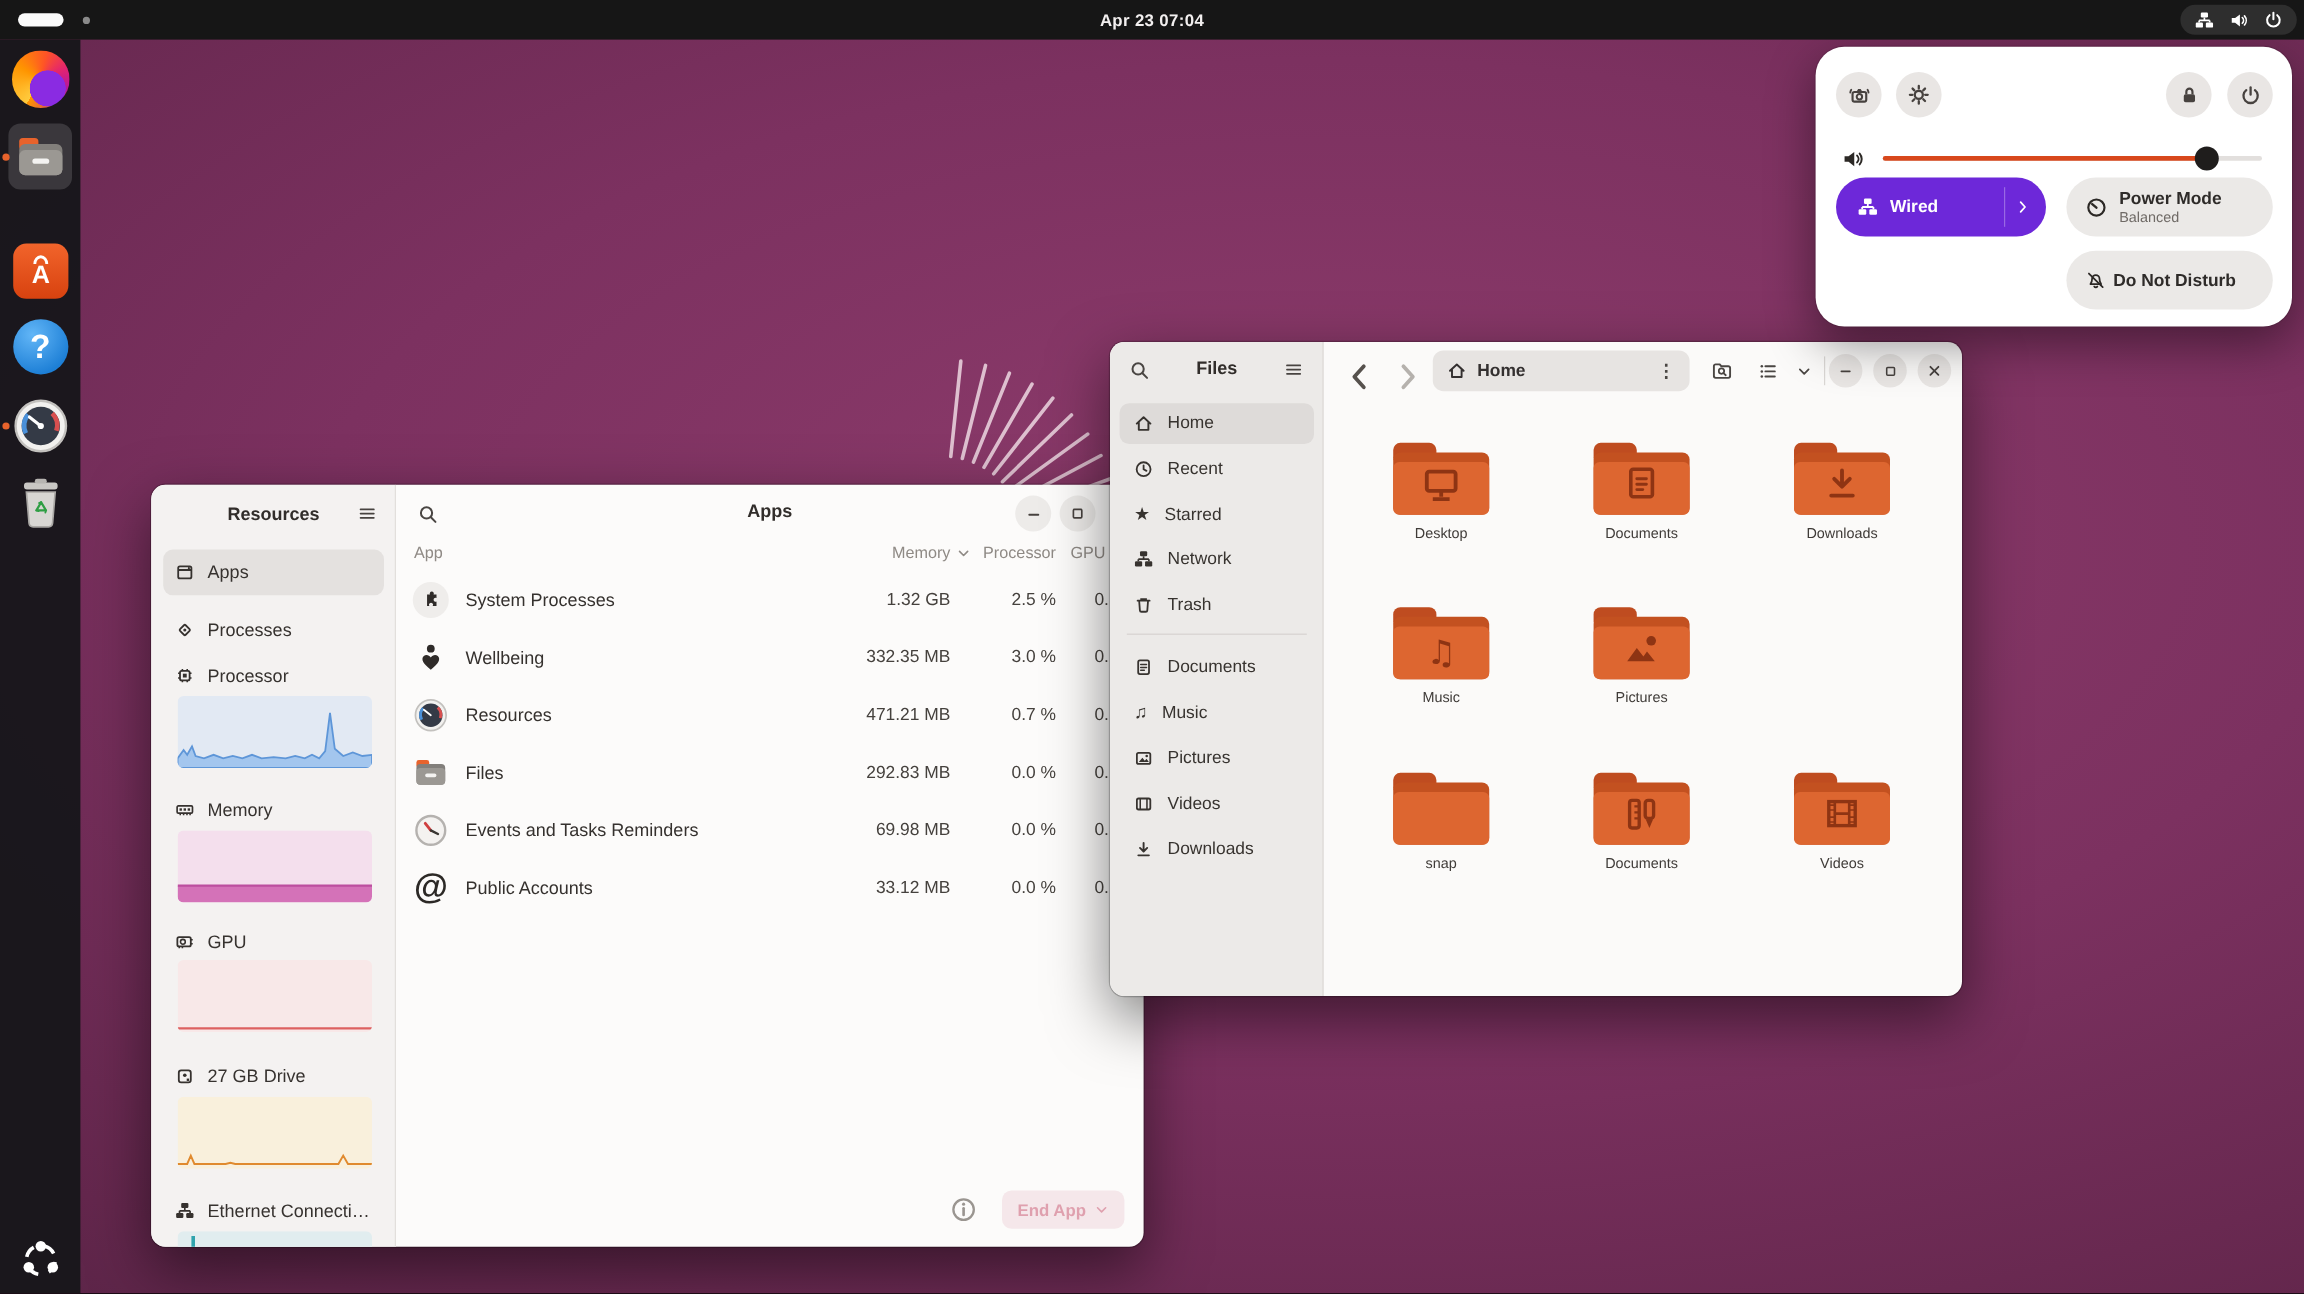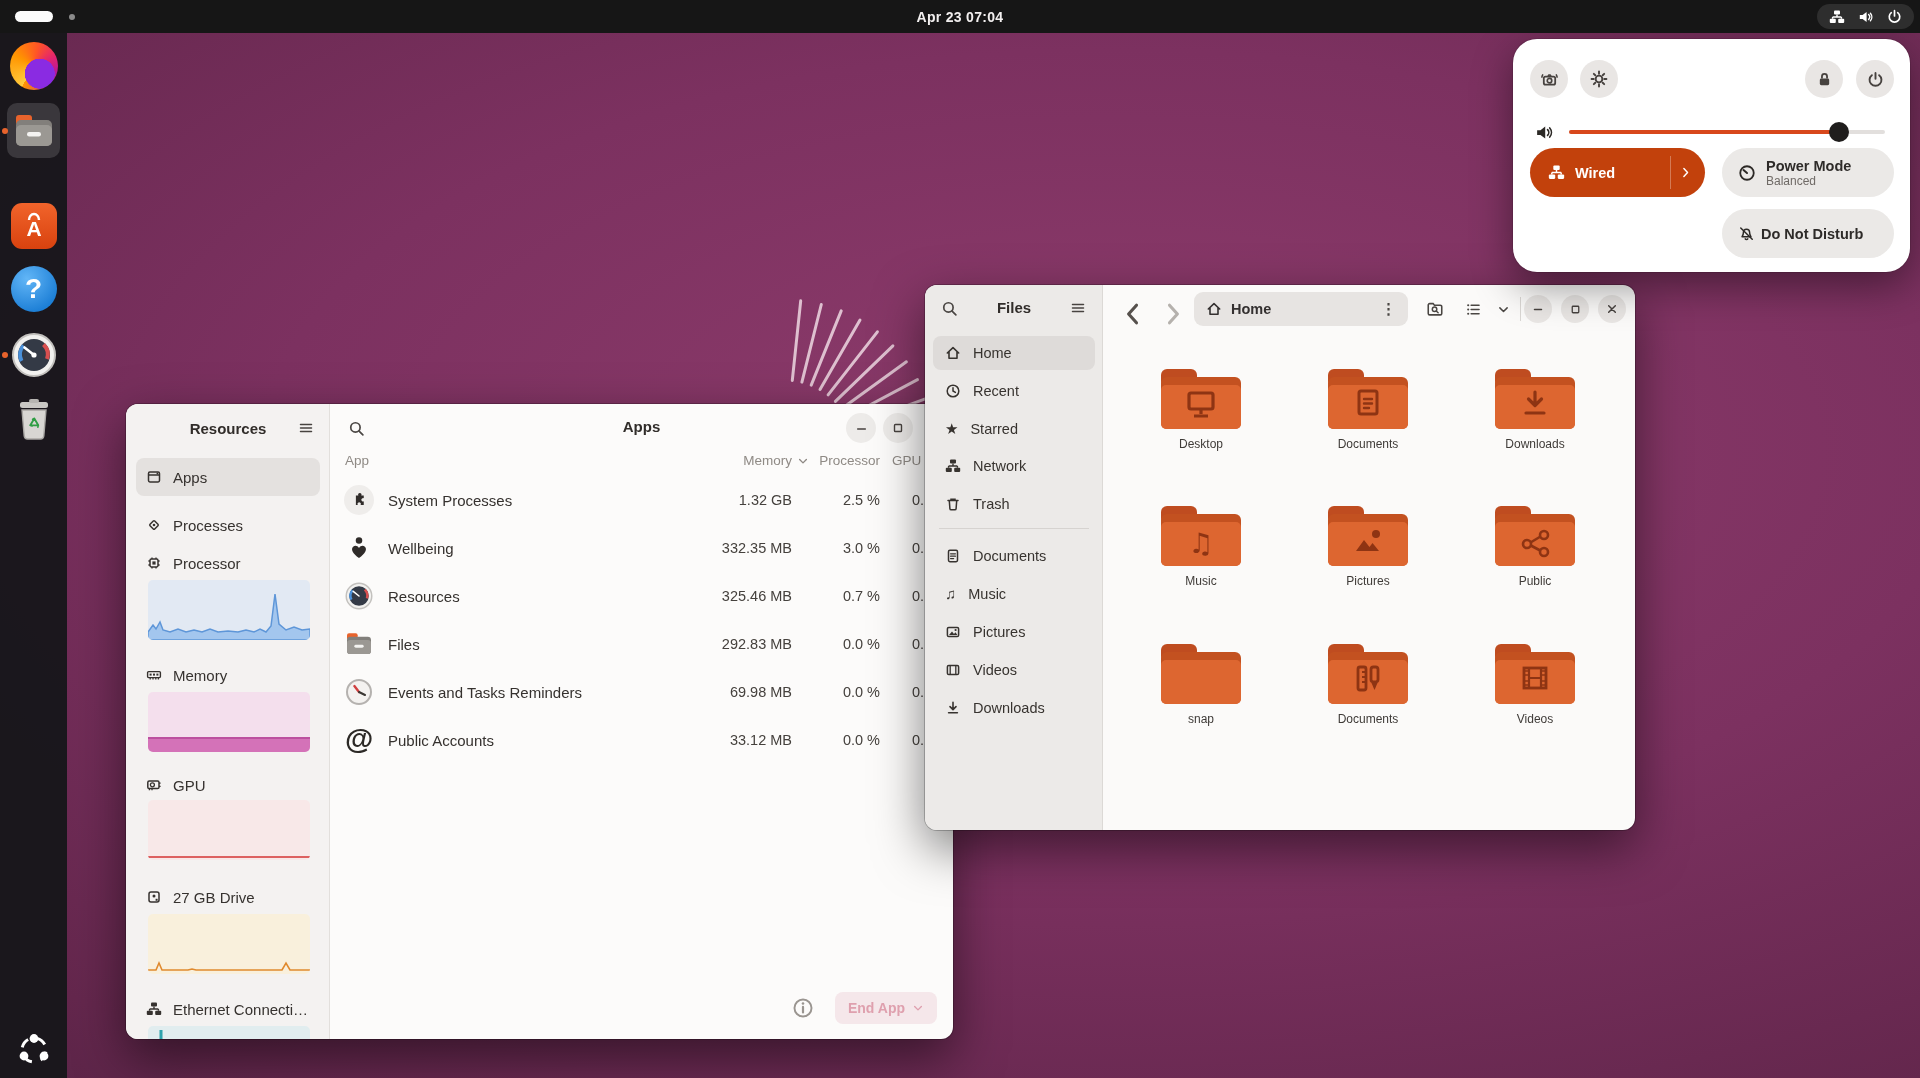--- a/index.html
+++ b/index.html
@@ -73,21 +73,21 @@
     display:flex; align-items:center; padding:0 12px; gap:9px; font-size:14.5px; font-weight:bold; color:#343030; }
   .tbtn { position:absolute; top:10px; width:28px; height:28px; }
   .tile { position:absolute; width:150px; text-align:center; }
   .tile .lbl { margin-top:6px; font-size:12px; color:#3f3b38; }
 
   
   .qs { position:absolute; left:1513px; top:39px; width:397px; height:233px; border-radius:24px; background:#ffffff;
     box-shadow:0 14px 40px rgba(0,0,0,.42), 0 0 0 1px rgba(0,0,0,.1); z-index:25; color:#2e2b29; }
   .qs-circle { position:absolute; top:21px; width:38px; height:38px; }
   .qs-tile { position:absolute; height:49px; border-radius:25px; background:#ebe9e7; display:flex; align-items:center; }
-  .qs-tile.orange { background:#c2410c; color:#fff; }
+  .qs-tile.orange { background:#6d28d9; color:#fff; }
   .qs-title { font-weight:bold; font-size:14.5px; }
   .qs-sub { font-size:12px; color:#6f6a66; }
   .vol-track { position:absolute; left:56px; top:91px; width:316px; height:4px; border-radius:2px; background:#e2dfdd; }
   .vol-fill { position:absolute; left:0; top:0; height:4px; border-radius:2px; background:#d8481c; width:270px; }
   .vol-knob { position:absolute; left:260px; top:-8px; width:20px; height:20px; border-radius:50%; background:#1f1d1c; }
 
   svg.ic { display:block; }
 </style>
 </head>
 <body>
@@ -474,21 +474,21 @@
       </div>
       <div class="app-row" style="top:168px;">
         <svg class="ic" width="28" height="28" viewBox="0 0 46 46" style="position:absolute;left:15px;top:10px;">
           <circle cx="23" cy="23" r="21" fill="#f2f1ef" stroke="#c3c1be" stroke-width="2.4"></circle>
           <circle cx="23" cy="23" r="16" fill="#343a46"></circle>
           <path d="M10.5 29 A14 14 0 0 1 12.5 13.5" fill="none" stroke="#4a90d9" stroke-width="4"></path>
           <path d="M32.5 12.5 A14 14 0 0 1 36 27" fill="none" stroke="#d94f4f" stroke-width="4"></path>
           <line x1="23" y1="23" x2="13.5" y2="15.5" stroke="#fff" stroke-width="2.6" stroke-linecap="round"></line>
         </svg>
         <span class="app-name">Resources</span>
-        <span class="cell" style="right:161px;">325.46 MB</span>
+        <span class="cell" style="right:161px;">471.21 MB</span>
         <span class="cell" style="right:73px;">0.7 %</span>
         <span class="cell" style="left:582px;">0.</span>
       </div>
       <div class="app-row" style="top:216px;">
         <svg class="ic" width="28" height="24" viewBox="0 0 42 36" style="position:absolute;left:15px;top:12px;">
           <rect x="3" y="2" width="16" height="10" rx="3" fill="#e8632c"></rect>
           <rect x="3" y="7" width="36" height="26" rx="5" fill="#827f7b"></rect>
           <rect x="3" y="12" width="36" height="21" rx="5" fill="#9b9893"></rect>
           <rect x="14" y="19" width="14" height="4.5" rx="2.2" fill="#f4f3f1"></rect>
         </svg>
@@ -690,34 +690,20 @@
         <svg class="ic" width="84" height="64" viewBox="0 0 84 64" style="margin:0 auto;">
           <rect x="2" y="2" width="36" height="18" rx="6" fill="#bf4c20"></rect>
             <rect x="2" y="10" width="80" height="52" rx="6" fill="#c35120"></rect>
             <rect x="2" y="18" width="80" height="44" rx="5" fill="#dd6630"></rect>
           <g fill="#8e3413">
               <circle cx="50" cy="30" r="4"></circle>
               <path d="M30 47 l8 -11 5.5 7 3 -4 6.5 8 z"></path>
             </g>
         </svg>
         <div class="lbl">Pictures</div>
-      </div>
-      <div class="tile" style="left:357px;top:219px;">
-        <svg class="ic" width="84" height="64" viewBox="0 0 84 64" style="margin:0 auto;">
-          <rect x="2" y="2" width="36" height="18" rx="6" fill="#bf4c20"></rect>
-            <rect x="2" y="10" width="80" height="52" rx="6" fill="#c35120"></rect>
-            <rect x="2" y="18" width="80" height="44" rx="5" fill="#dd6630"></rect>
-          <g>
-              <path d="M35 40 L50 31 M35 40 L50 48" stroke="#8e3413" stroke-width="2.6"></path>
-              <circle cx="34" cy="40" r="4" fill="#dd6630" stroke="#8e3413" stroke-width="2.6"></circle>
-              <circle cx="51" cy="31" r="4" fill="#dd6630" stroke="#8e3413" stroke-width="2.6"></circle>
-              <circle cx="51" cy="48" r="4" fill="#dd6630" stroke="#8e3413" stroke-width="2.6"></circle>
-            </g>
-        </svg>
-        <div class="lbl">Public</div>
       </div>
 
       <div class="tile" style="left:23px;top:357px;">
         <svg class="ic" width="84" height="64" viewBox="0 0 84 64" style="margin:0 auto;">
           <rect x="2" y="2" width="36" height="18" rx="6" fill="#bf4c20"></rect>
             <rect x="2" y="10" width="80" height="52" rx="6" fill="#c35120"></rect>
             <rect x="2" y="18" width="80" height="44" rx="5" fill="#dd6630"></rect>
         </svg>
         <div class="lbl">snap</div>
       </div>

